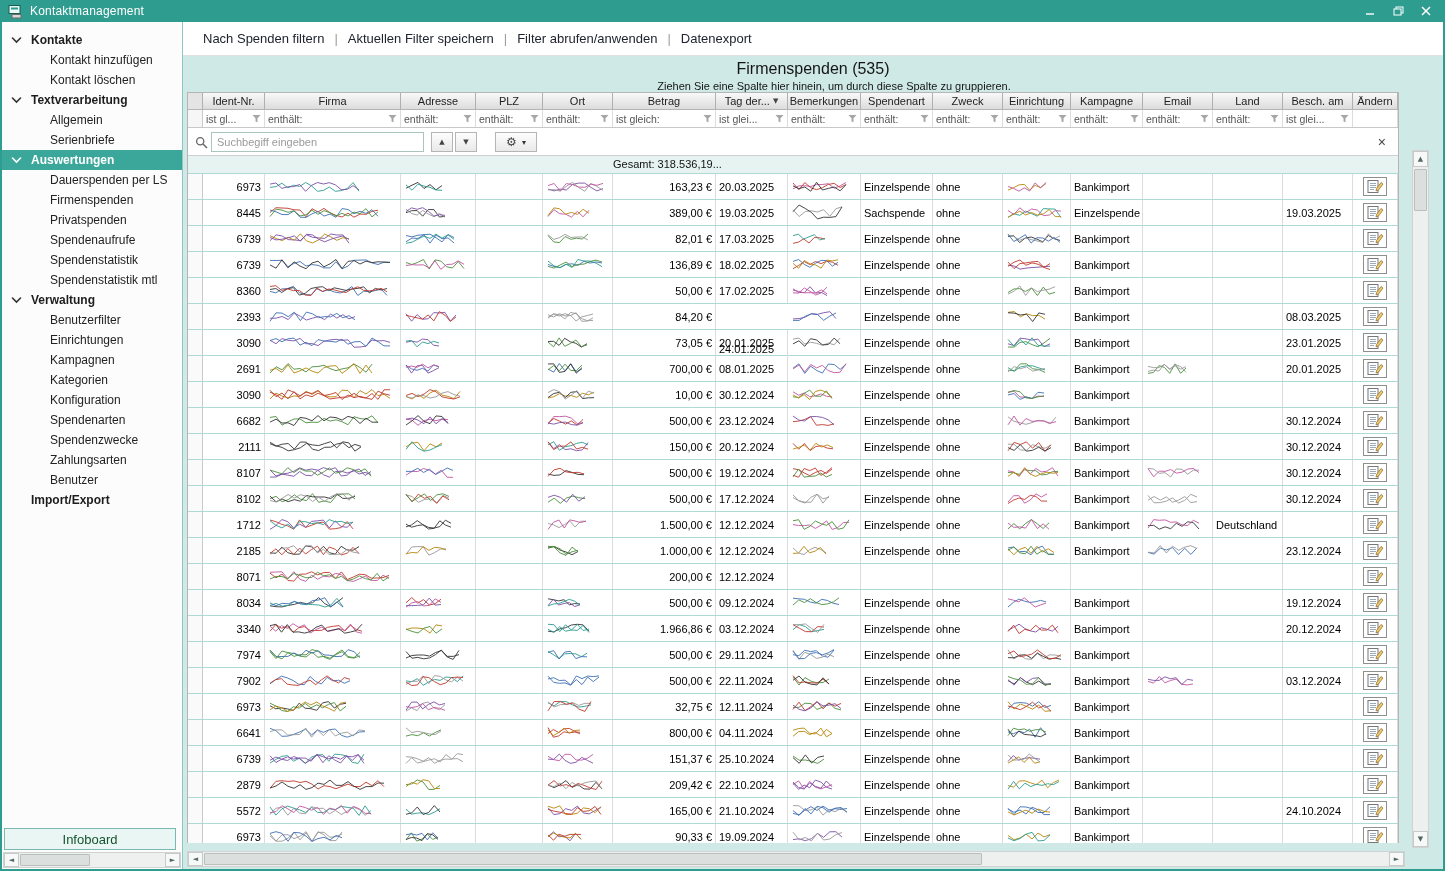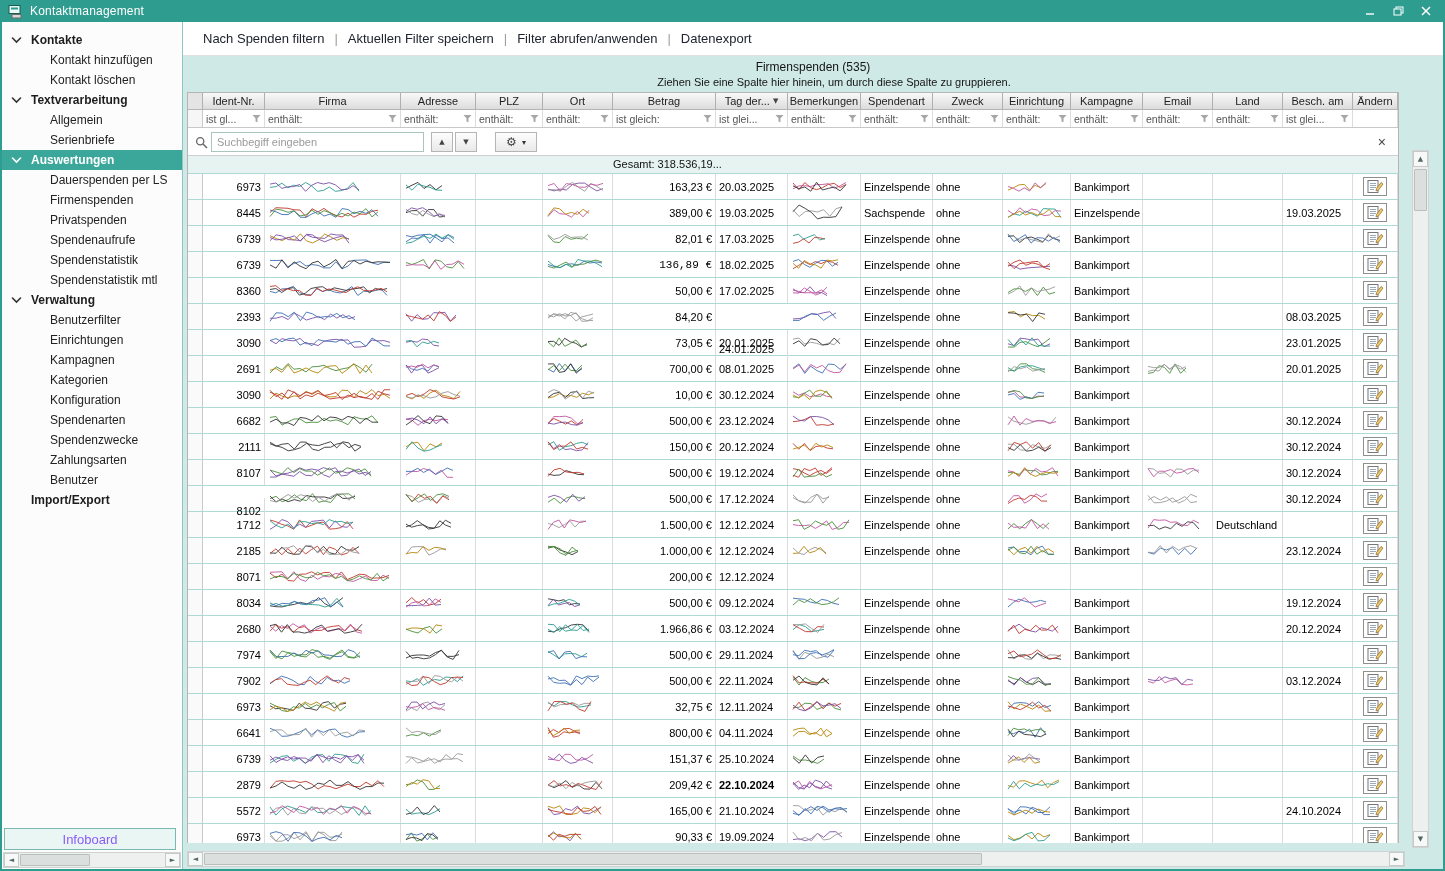--- a/index.html
+++ b/index.html
@@ -23,42 +23,42 @@
   #sidebar-tree { padding-top:8px; }
   .tree-section { height:20px; display:flex; align-items:center; gap:9px; padding-left:9px;
                   font-weight:bold; font-size:12px; color:#1d1d1d; white-space:nowrap; }
   .tree-section .chevron { width:11px; height:7px; display:flex; color:#333; }
   .tree-section.selected { background:#3aa79a; color:#fff; }
   .tree-section.selected .chevron { color:#fff; }
   .tree-item { height:20px; line-height:20px; padding-left:48px; font-size:12px; color:#222; white-space:nowrap; }
 
   #infoboard { position:absolute; left:2px; right:6px; bottom:19px; height:22px;
                background:#eaf6f4; border:1px solid #7ab9b1; display:flex; align-items:center;
-               justify-content:center; font-size:13px; color:#8b5cf6; }
+               justify-content:center; font-size:13px; color:#14532d; }
 
   
   .scrollbar { position:absolute; background:#eef0ef; border:1px solid #cfd4d2; }
   .sb-btn { position:absolute; background:#f7f8f8; border:1px solid #c6cbc9; color:#566;
             display:flex; align-items:center; justify-content:center;
             font-size:7px; font-family:"DejaVu Sans",sans-serif; }
   .sb-thumb { position:absolute; background:#dbdfdd; border:1px solid #b9bfbd; border-radius:1px; }
 
   #sbscroll { left:1px; right:1px; bottom:1px; height:16px; }
   #sbscroll .sb-left  { left:0; top:0; bottom:0; width:15px; }
   #sbscroll .sb-right { right:0; top:0; bottom:0; width:15px; }
   #sbscroll .sb-thumb { left:16px; top:1px; bottom:1px; width:70px; }
 
   
   #main { position:absolute; top:22px; left:181px; right:0; bottom:0; background:#cfe9e6; }
   #toolbar { height:34px; background:#fff; border-bottom:1px solid #e2e2e2;
              display:flex; align-items:center; padding-left:10px; font-size:13px; color:#20242e; }
   .tb-item { padding:0 10px; cursor:default; }
   .tb-sep  { color:#9aa0a0; }
   #band { height:36px; text-align:center; padding-top:4px; color:#151515; }
-  #band-title { font-size:12px; }
+  #band-title { font-size:16px; }
   #band-hint  { font-size:11px; margin-top:2px;padding-left:42px; }
 
   
   #tablewrap { position:absolute; left:4px; top:70px; width:1212px; background:#fff;
                border-left:1px solid #b5b5b5; border-right:1px solid #b5b5b5; }
   .cell { flex:0 0 auto; height:100%; display:flex; align-items:center; padding:0 3px;
           font-size:11px; overflow:hidden; white-space:nowrap; border-right:1px solid #dcdcdc; color:#000; }
   .cell.right  { justify-content:flex-end; }
   .cell.center { justify-content:center; }
   .indicator { width:15px; background:#f6f6f6; border-right:1px solid #c9c9c9; }
@@ -615,21 +615,21 @@
               </svg>
             </div>
             <div class="cell left" style="width: 67px;"></div>
             <div class="cell left" style="width: 70px;">
               <svg width="58" height="13" viewBox="0 0 58 13">
                 <polyline points="2.0,6.5 8.0,8.4 14.0,9.6 20.0,6.4 26.0,5.8 32.0,7.4 38.0,3.3 44.0,5.1 50.0,3.9 56.0,5.0" fill="none" stroke="#3d6fb4" stroke-width="1" opacity="0.9"></polyline>
                 <polyline points="2.0,3.1 8.0,7.9 14.0,9.7 20.0,6.2 26.0,9.5 32.0,1.5 38.0,3.0 44.0,3.1 50.0,5.1 56.0,8.7" fill="none" stroke="#2a9d8f" stroke-width="1" opacity="0.9"></polyline>
                 <polyline points="2.0,8.3 8.0,10.1 14.0,7.1 20.0,4.0 26.0,8.6 32.0,6.4 38.0,6.1 44.0,3.5 50.0,2.1 56.0,4.0" fill="none" stroke="#4a8f3c" stroke-width="1" opacity="0.9"></polyline>
               </svg>
             </div>
-            <div class="cell right" style="width: 103px; font-family: Liberation Mono, monospace;">136,89 €</div>
+            <div class="cell right" style="width: 103px;">136,89 €</div>
             <div class="cell left" style="width: 72px;">18.02.2025</div>
             <div class="cell left" style="width: 73px;">
               <svg width="49" height="13" viewBox="0 0 49 13">
                 <polyline points="2.0,10.7 7.6,7.5 13.3,3.6 18.9,6.6 24.5,3.5 30.1,5.6 35.8,3.1 41.4,4.2 47.0,7.3" fill="none" stroke="#c0392b" stroke-width="1" opacity="0.9"></polyline>
                 <polyline points="2.0,3.4 7.6,1.5 13.3,6.4 18.9,9.3 24.5,5.2 30.1,2.4 35.8,2.6 41.4,8.1 47.0,4.3" fill="none" stroke="#3d6fb4" stroke-width="1" opacity="0.9"></polyline>
                 <polyline points="2.0,5.3 7.6,10.2 13.3,2.5 18.9,5.9 24.5,6.9 30.1,10.1 35.8,2.1 41.4,2.9 47.0,1.8" fill="none" stroke="#b8860b" stroke-width="1" opacity="0.9"></polyline>
               </svg>
             </div>
             <div class="cell left" style="width: 72px;">Einzelspende</div>
             <div class="cell left" style="width: 70px;">ohne</div>
@@ -1112,21 +1112,21 @@
                   <line x1="3" y1="6.5" x2="9" y2="6.5" stroke="#9ab"></line>
                   <line x1="3" y1="8.5" x2="9" y2="8.5" stroke="#9ab"></line>
                   <line x1="3" y1="10.5" x2="7" y2="10.5" stroke="#9ab"></line>
                   <path d="M9.5 9.5 L14 3.5 L16 5 L11.5 11 L9 12 Z" fill="#f0c674" stroke="#8a6d1d" stroke-width="0.7"></path>
                 </svg>
               </span>
             </div>
           </div>
           <div class="trow">
             <div class="cell indicator"></div>
-            <div class="cell right" style="width: 62px; margin-top: 12px;">8102</div>
+            <div class="cell right" style="width: 62px;">8102</div>
             <div class="cell left" style="width: 136px;">
               <svg width="89" height="13" viewBox="0 0 89 13">
                 <polyline points="2.0,6.7 8.1,4.3 14.1,9.7 20.2,7.7 26.3,2.9 32.4,7.1 38.4,8.7 44.5,1.7 50.6,10.3 56.6,8.9 62.7,10.5 68.8,3.0 74.9,2.0 80.9,1.8 87.0,7.0" fill="none" stroke="#4a8f3c" stroke-width="1" opacity="0.9"></polyline>
                 <polyline points="2.0,4.1 8.1,9.9 14.1,7.0 20.2,9.7 26.3,7.6 32.4,9.2 38.4,3.5 44.5,4.8 50.6,5.0 56.6,5.0 62.7,6.6 68.8,2.0 74.9,6.4 80.9,6.3 87.0,4.4" fill="none" stroke="#333333" stroke-width="1" opacity="0.9"></polyline>
                 <polyline points="2.0,8.5 8.1,9.9 14.1,6.3 20.2,2.5 26.3,6.2 32.4,2.7 38.4,4.2 44.5,9.5 50.6,5.2 56.6,9.4 62.7,4.7 68.8,2.0 74.9,1.9 80.9,8.2 87.0,2.9" fill="none" stroke="#999999" stroke-width="1" opacity="0.9"></polyline>
               </svg>
             </div>
             <div class="cell left" style="width: 75px;">
               <svg width="47" height="13" viewBox="0 0 47 13">
                 <polyline points="2.0,2.8 8.1,4.5 14.3,10.3 20.4,7.6 26.6,6.8 32.7,10.8 38.9,3.3 45.0,6.2" fill="none" stroke="#999999" stroke-width="1" opacity="0.9"></polyline>
@@ -1392,21 +1392,21 @@
                   <line x1="3" y1="6.5" x2="9" y2="6.5" stroke="#9ab"></line>
                   <line x1="3" y1="8.5" x2="9" y2="8.5" stroke="#9ab"></line>
                   <line x1="3" y1="10.5" x2="7" y2="10.5" stroke="#9ab"></line>
                   <path d="M9.5 9.5 L14 3.5 L16 5 L11.5 11 L9 12 Z" fill="#f0c674" stroke="#8a6d1d" stroke-width="0.7"></path>
                 </svg>
               </span>
             </div>
           </div>
           <div class="trow">
             <div class="cell indicator"></div>
-            <div class="cell right" style="width: 62px;">2680</div>
+            <div class="cell right" style="width: 62px;">3340</div>
             <div class="cell left" style="width: 136px;">
               <svg width="96" height="13" viewBox="0 0 96 13">
                 <polyline points="2.0,9.2 7.8,2.5 13.5,6.2 19.3,4.6 25.0,10.4 30.8,5.7 36.5,4.6 42.3,8.6 48.0,8.5 53.8,8.3 59.5,5.3 65.3,4.3 71.0,3.6 76.8,9.0 82.5,3.2 88.3,7.6 94.0,9.2" fill="none" stroke="#c0392b" stroke-width="1" opacity="0.9"></polyline>
                 <polyline points="2.0,4.2 7.8,9.2 13.5,3.6 19.3,6.4 25.0,1.7 30.8,5.3 36.5,2.8 42.3,11.1 48.0,7.5 53.8,5.1 59.5,9.3 65.3,8.4 71.0,6.5 76.8,8.5 82.5,2.1 88.3,9.9 94.0,11.2" fill="none" stroke="#c155a0" stroke-width="1" opacity="0.9"></polyline>
                 <polyline points="2.0,3.7 7.8,2.3 13.5,10.2 19.3,2.6 25.0,10.1 30.8,9.9 36.5,11.1 42.3,9.6 48.0,5.3 53.8,3.1 59.5,9.3 65.3,7.8 71.0,6.9 76.8,11.2 82.5,10.0 88.3,8.5 94.0,2.2" fill="none" stroke="#333333" stroke-width="1" opacity="0.9"></polyline>
               </svg>
             </div>
             <div class="cell left" style="width: 75px;">
               <svg width="40" height="13" viewBox="0 0 40 13">
                 <polyline points="2.0,7.5 8.0,6.0 14.0,6.1 20.0,6.8 26.0,11.1 32.0,2.9 38.0,3.9" fill="none" stroke="#b8860b" stroke-width="1" opacity="0.9"></polyline>
@@ -1767,21 +1767,21 @@
             </div>
             <div class="cell left" style="width: 67px;"></div>
             <div class="cell left" style="width: 70px;">
               <svg width="58" height="13" viewBox="0 0 58 13">
                 <polyline points="2.0,6.9 8.0,9.6 14.0,6.9 20.0,2.6 26.0,9.4 32.0,6.7 38.0,10.9 44.0,11.2 50.0,4.3 56.0,11.0" fill="none" stroke="#333333" stroke-width="1" opacity="0.9"></polyline>
                 <polyline points="2.0,7.3 8.0,2.6 14.0,8.0 20.0,6.6 26.0,8.8 32.0,5.5 38.0,7.3 44.0,9.9 50.0,11.5 56.0,3.1" fill="none" stroke="#c0392b" stroke-width="1" opacity="0.9"></polyline>
                 <polyline points="2.0,7.3 8.0,8.7 14.0,4.9 20.0,10.7 26.0,4.4 32.0,8.0 38.0,5.0 44.0,3.7 50.0,3.0 56.0,11.0" fill="none" stroke="#999999" stroke-width="1" opacity="0.9"></polyline>
               </svg>
             </div>
             <div class="cell right" style="width: 103px;">209,42 €</div>
-            <div class="cell left" style="width: 72px; font-weight: bold;">22.10.2024</div>
+            <div class="cell left" style="width: 72px;">22.10.2024</div>
             <div class="cell left" style="width: 73px;">
               <svg width="43" height="13" viewBox="0 0 43 13">
                 <polyline points="2.0,5.1 7.6,11.4 13.1,7.1 18.7,9.7 24.3,2.1 29.9,4.1 35.4,9.2 41.0,11.0" fill="none" stroke="#7b4fa6" stroke-width="1" opacity="0.9"></polyline>
                 <polyline points="2.0,6.5 7.6,2.9 13.1,10.9 18.7,3.4 24.3,9.2 29.9,10.9 35.4,8.8 41.0,6.7" fill="none" stroke="#c155a0" stroke-width="1" opacity="0.9"></polyline>
                 <polyline points="2.0,4.0 7.6,9.4 13.1,11.1 18.7,4.8 24.3,8.3 29.9,10.3 35.4,3.0 41.0,8.8" fill="none" stroke="#7b4fa6" stroke-width="1" opacity="0.9"></polyline>
               </svg>
             </div>
             <div class="cell left" style="width: 72px;">Einzelspende</div>
             <div class="cell left" style="width: 70px;">ohne</div>
             <div class="cell left" style="width: 68px;">

